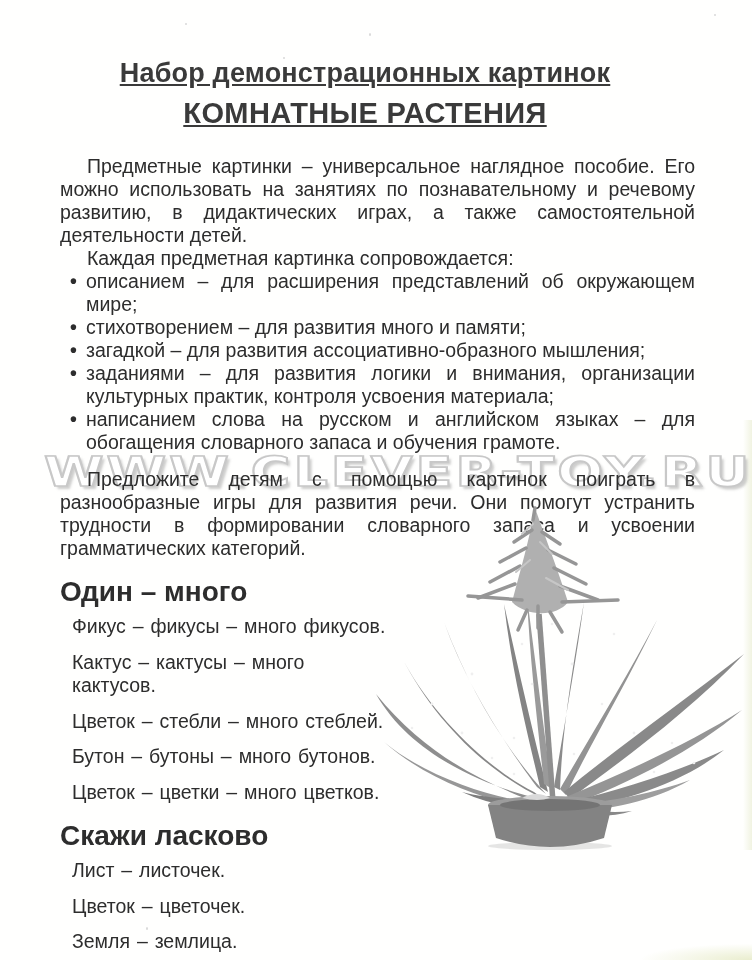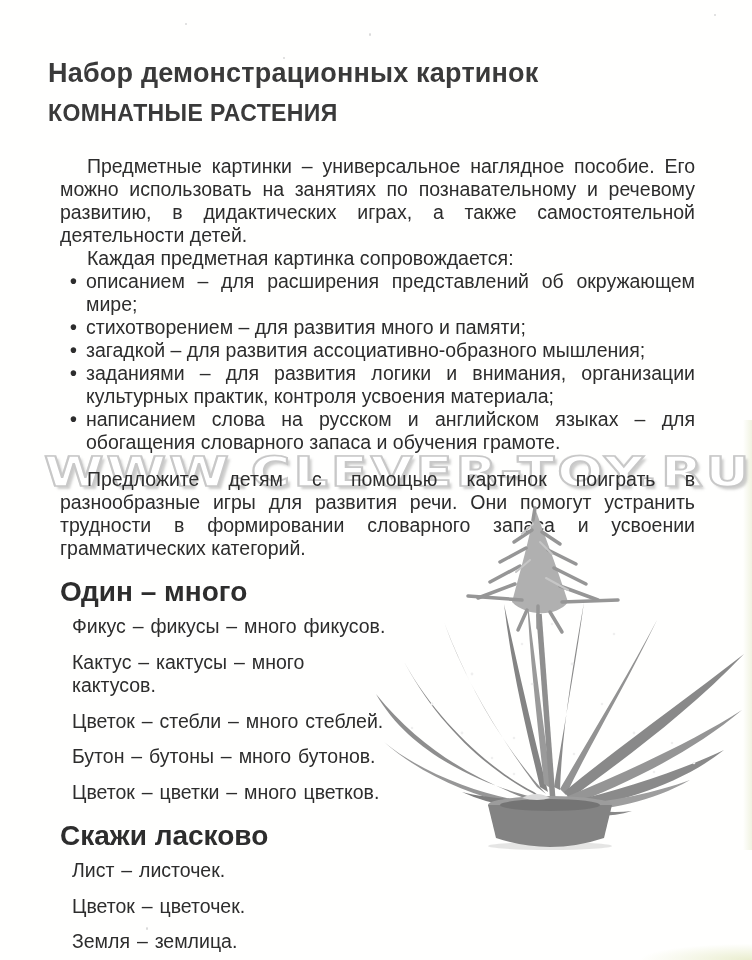--- a/index.html
+++ b/index.html
@@ -18,23 +18,23 @@
   .watermark{
     position:absolute;left:44px;top:449px;z-index:1;white-space:nowrap;
     font-family:"DejaVu Sans",sans-serif;font-weight:bold;font-size:54px;letter-spacing:3px;
     color:#ffffff;-webkit-text-stroke:2.2px #c8c8c8;
     text-shadow:3px 4px 3px rgba(145,145,145,0.45), -1px -1px 0 rgba(190,190,190,0.35);
     transform:scaleY(0.74);transform-origin:left top;
   }
 
   .content{position:absolute;inset:0;z-index:2;color:#2d2d2d;
     font-size:19.5px;line-height:23px;}
-  .title-block{margin:57px 70px 0 48px;color:#3a3a3a;}
+  .title-block{margin:57px 70px 0 48px;text-align:center;color:#3a3a3a;text-decoration:underline;}
   .title-line1{font-size:27px;font-weight:bold;line-height:32px;letter-spacing:0.2px;}
-  .title-line2{font-size:23px;font-weight:bold;line-height:34px;margin-top:7px;letter-spacing:0.4px;}
+  .title-line2{font-size:29px;font-weight:bold;line-height:34px;margin-top:7px;letter-spacing:0.4px;}
 
   .body-col{margin:25px 57px 0 60px;}
   .para{text-align:justify;text-indent:27px;margin:0;}
   .subline{padding-left:27px;margin:0;}
   .bullet{position:relative;padding-left:26px;text-align:justify;margin:0;}
   .bullet .dot{position:absolute;left:10px;font-weight:bold;}
   .bullet b,.lead b{font-weight:normal;}
   .para2{text-align:justify;text-indent:27px;margin:14px 0 0 0;}
 
   .games-col{margin:0 0 0 60px;max-width:338px;}

